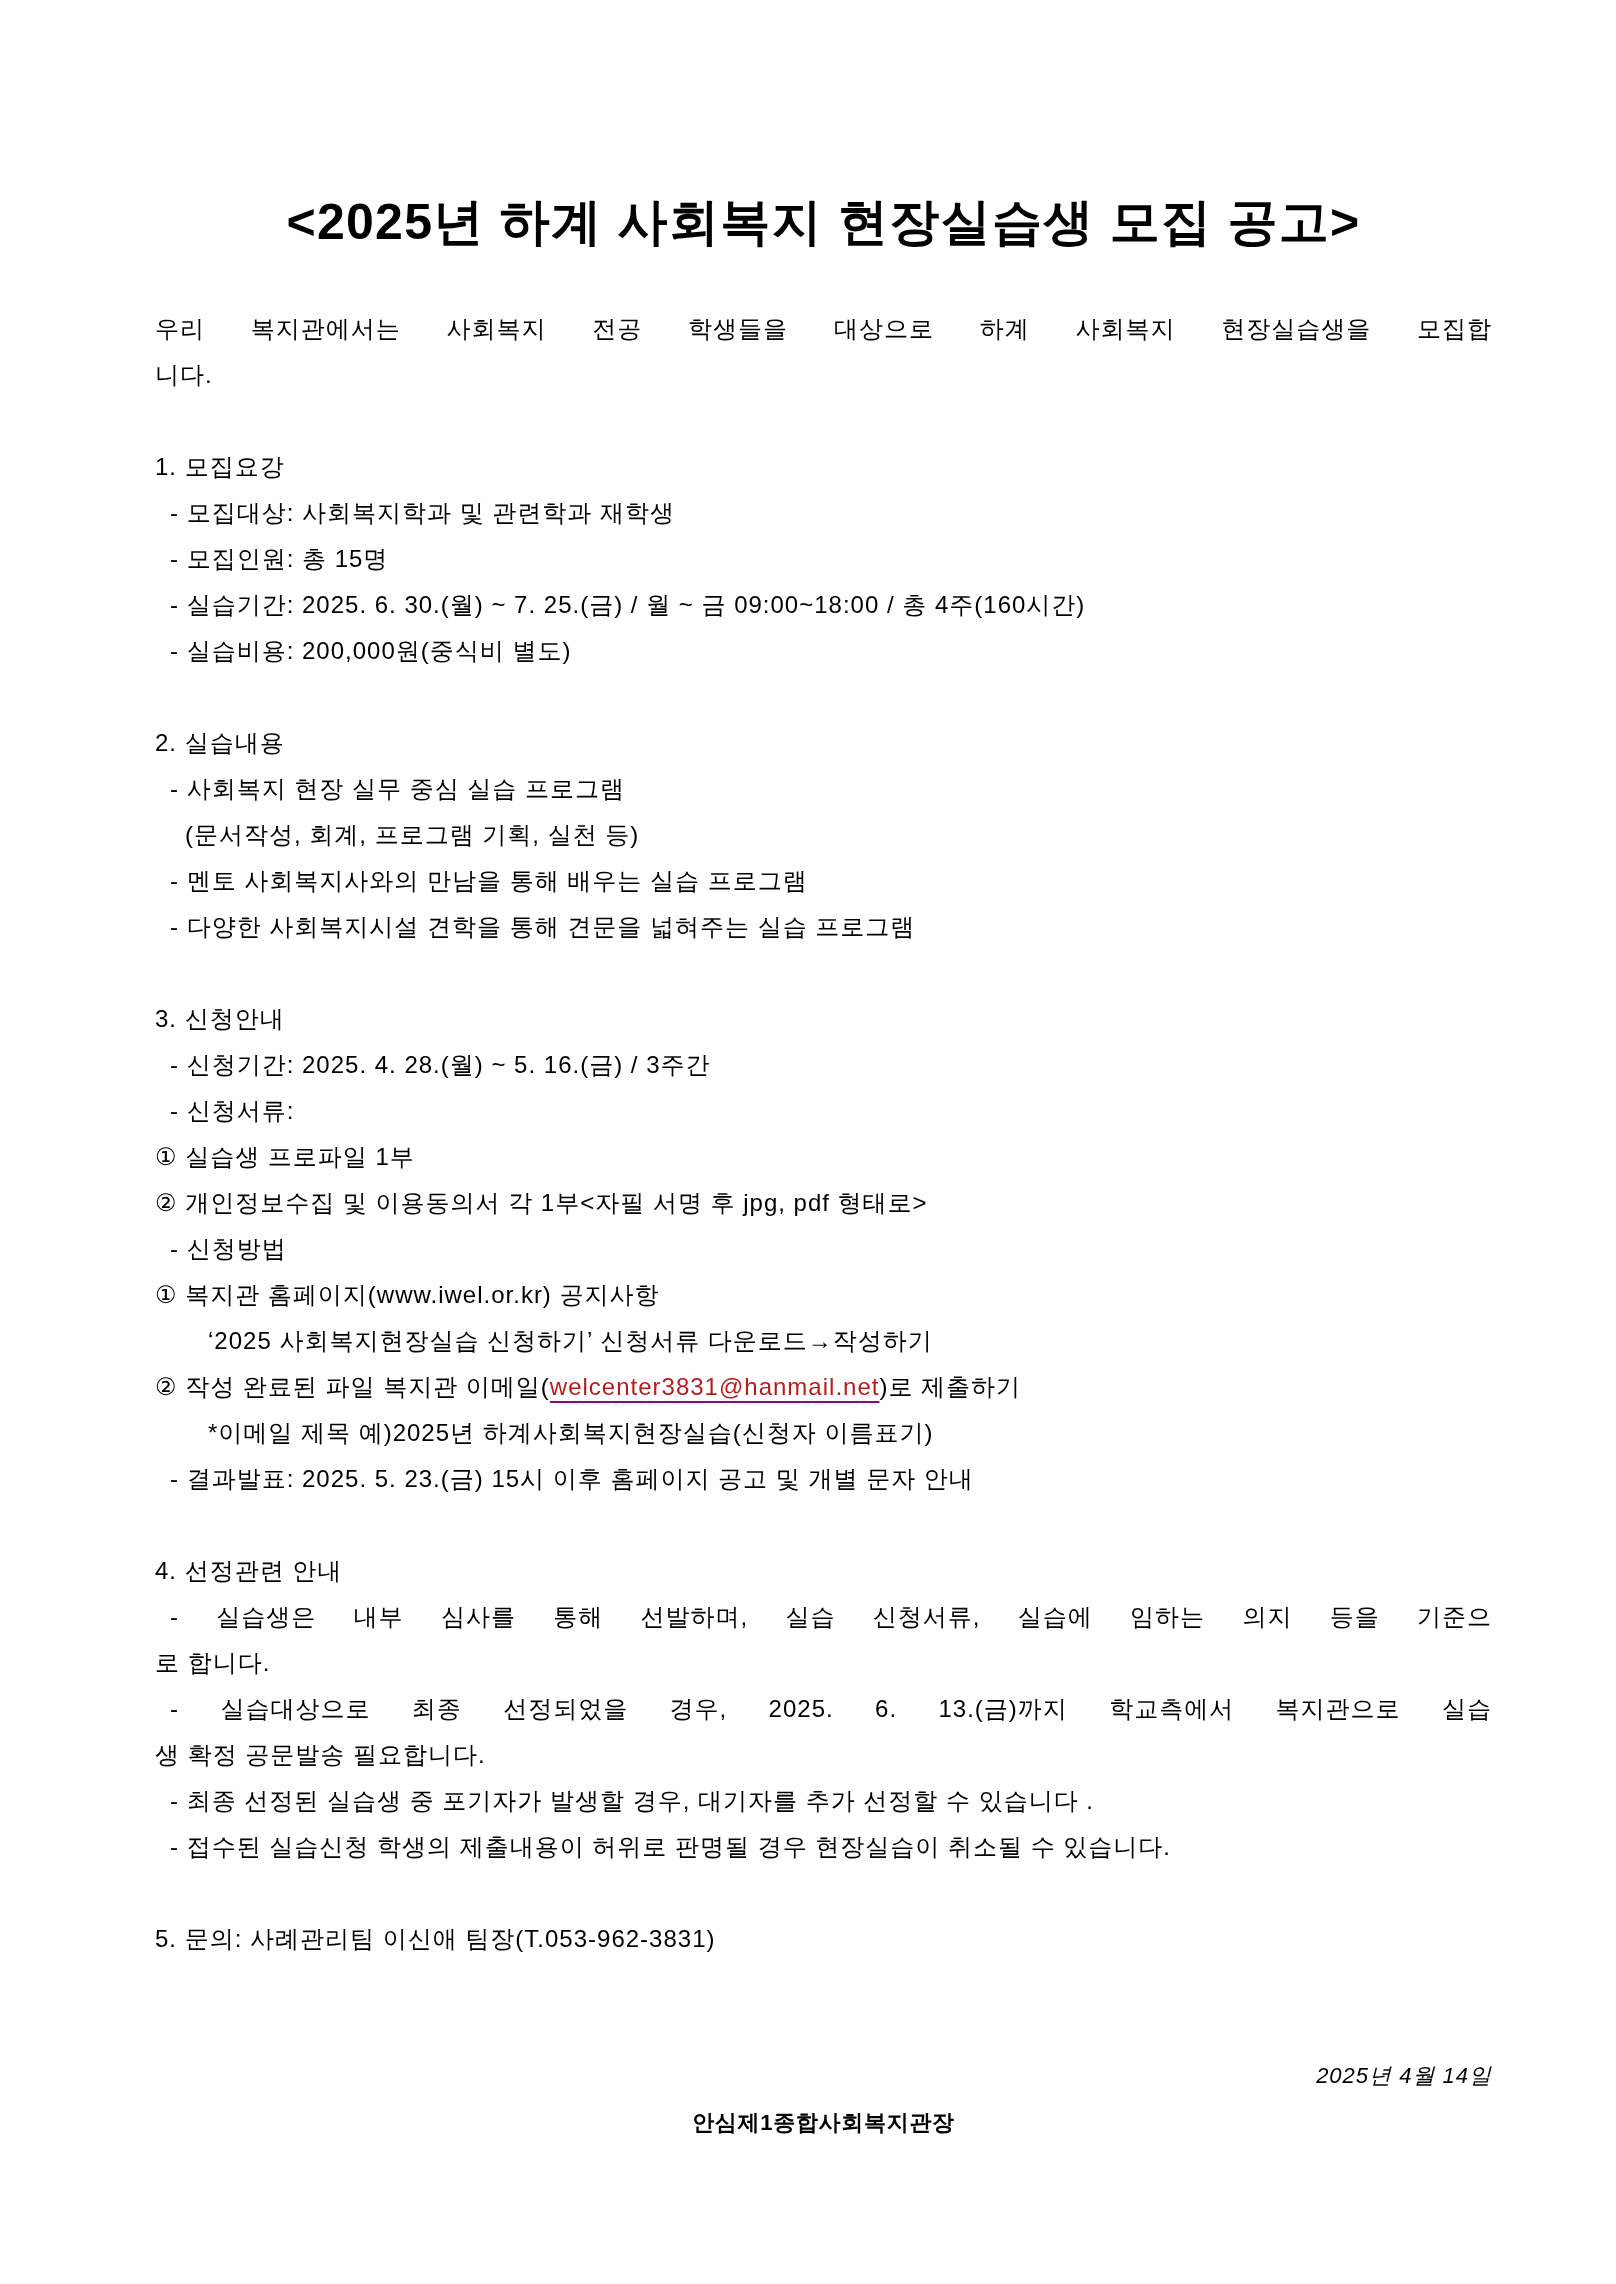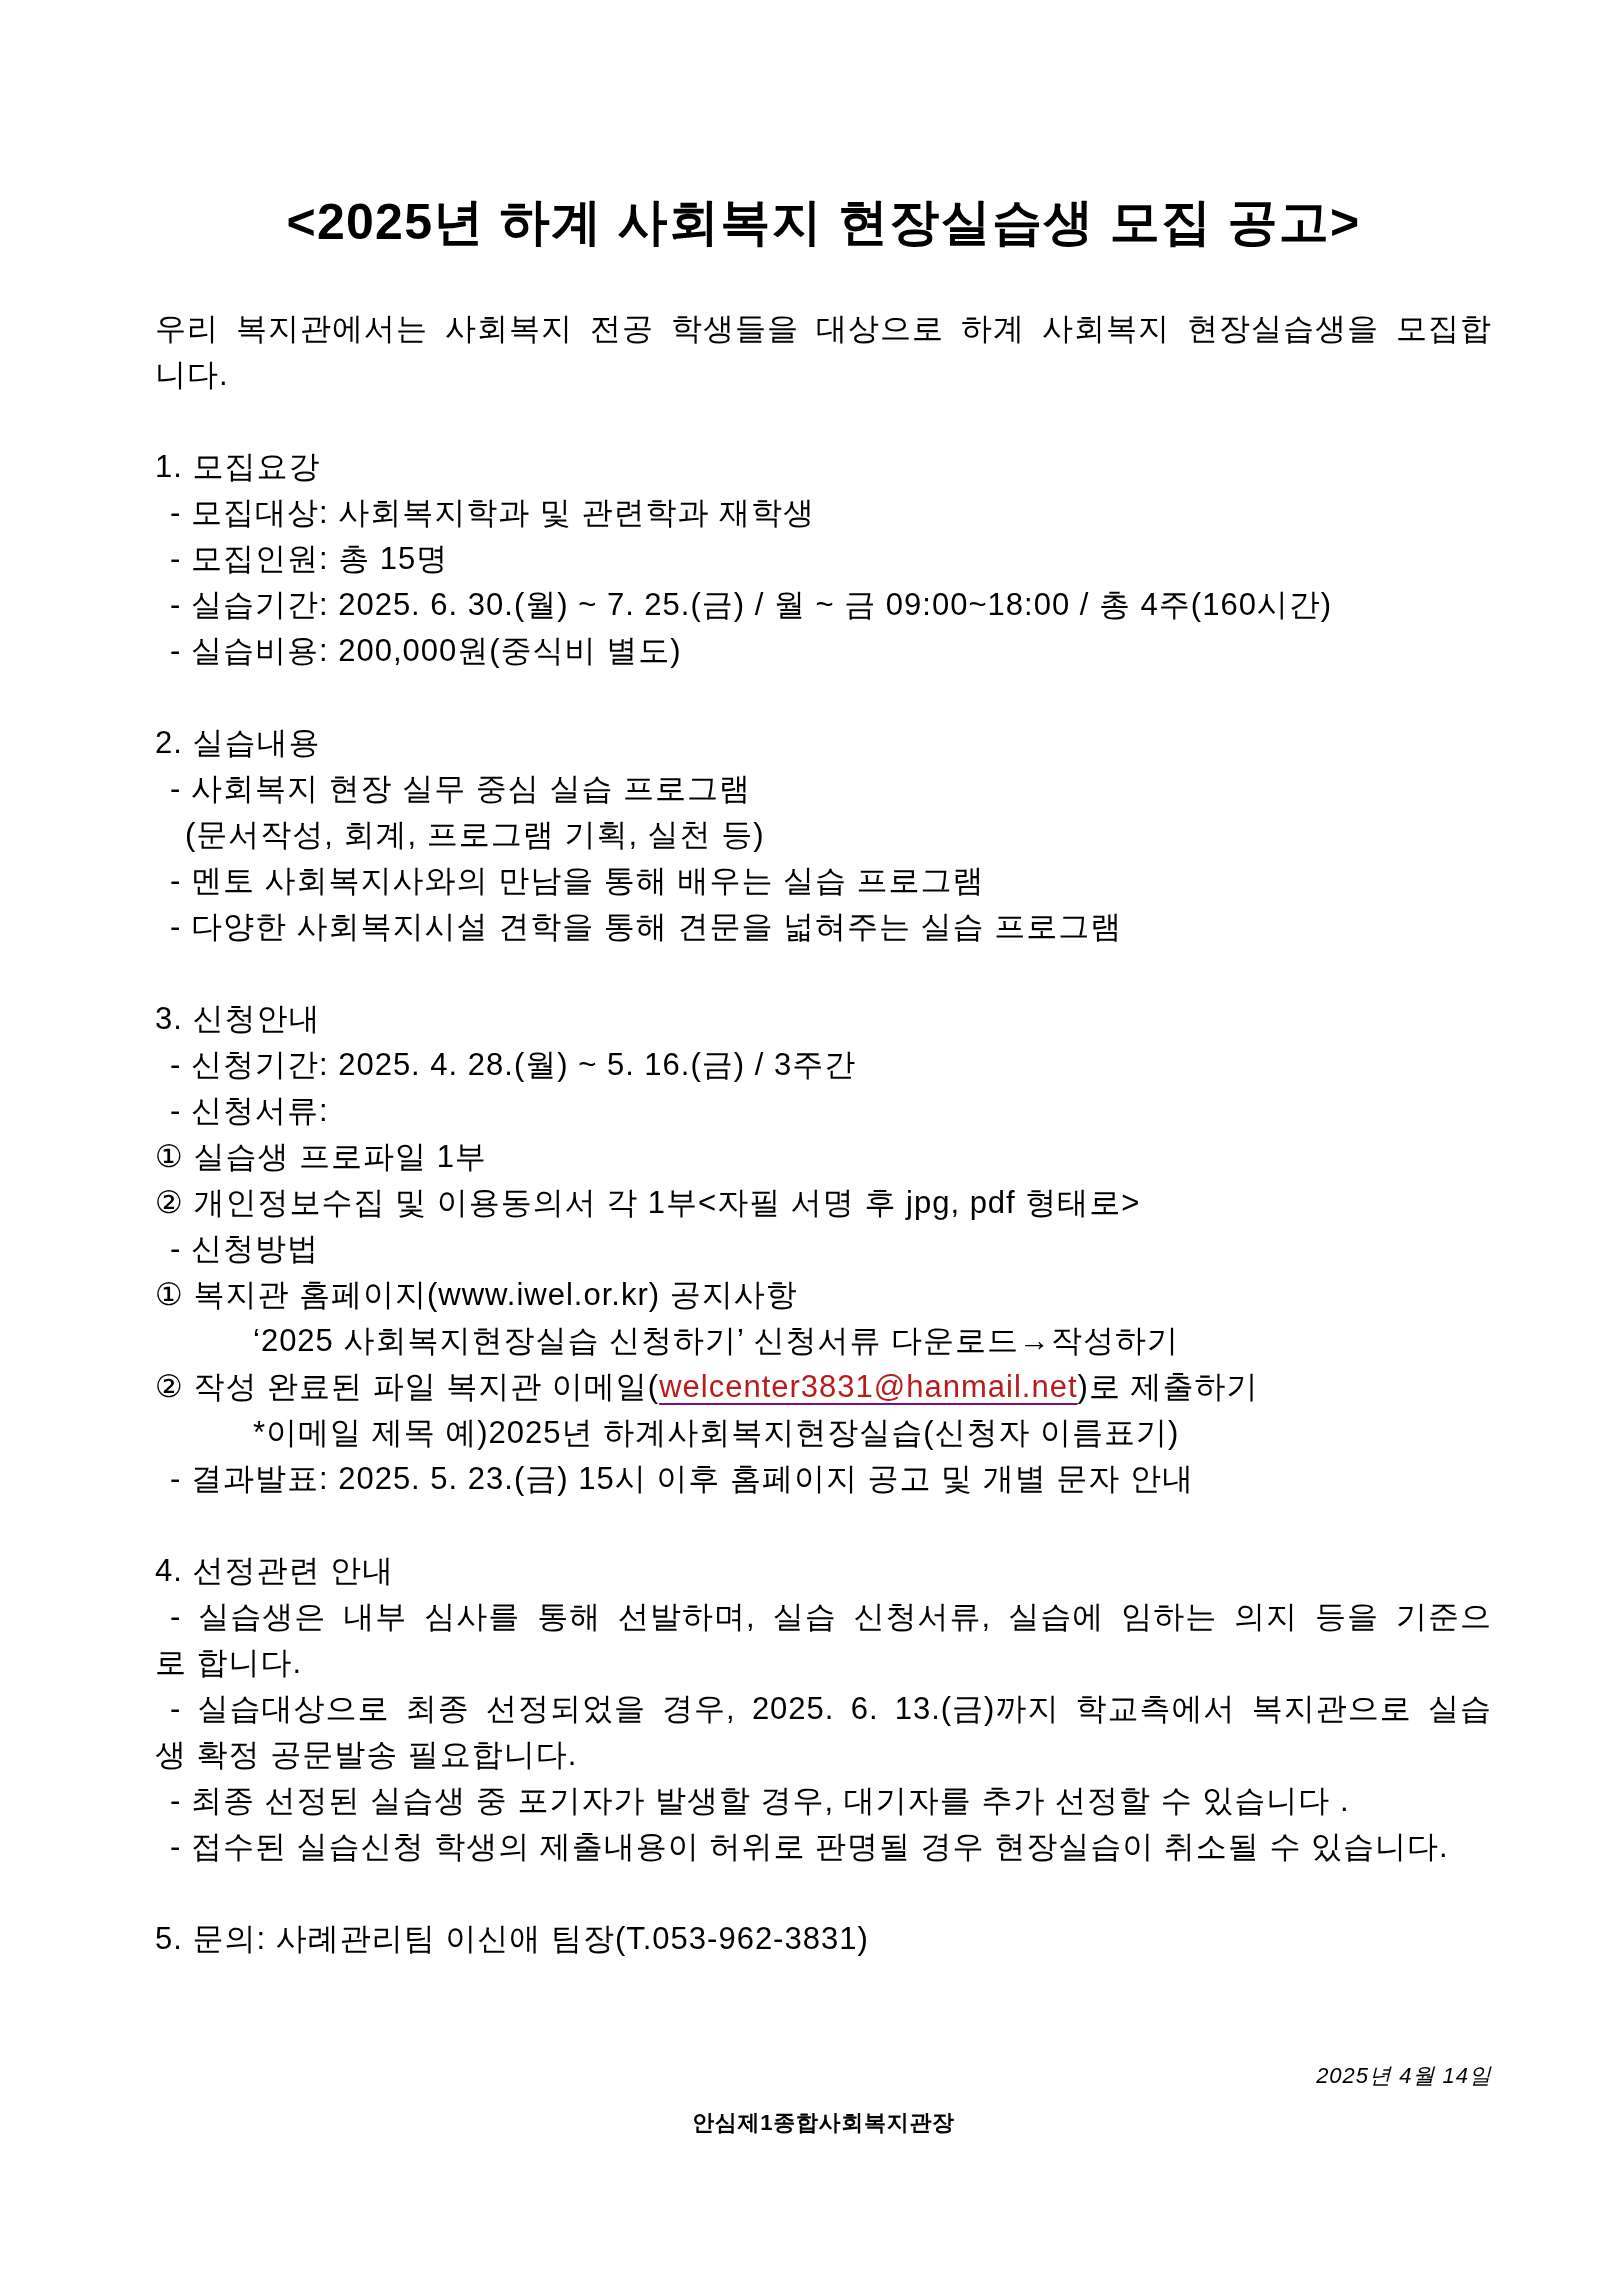--- a/index.html
+++ b/index.html
@@ -23,37 +23,37 @@
   .title {
     text-align: center;
     font-size: 50px;
     font-weight: 800;
     letter-spacing: 1.3px;
     line-height: 65px;
     margin: 0 0 51px 0;
     white-space: nowrap;
   }
   .line {
-    font-size: 31px;
+    font-size: 24px;
     line-height: 46px;
     letter-spacing: 1px;
     white-space: pre;
   }
   .line.jlast {
     white-space: normal;
     text-align: justify;
     text-align-last: justify;
     word-break: break-all;
   }
   .gap { height: 46px; }
   .fgap { height: 91px; }
   .m1  { margin-left: 15px;  }
   .m1t { margin-left: 30px;  }
   .m2  {  }
-  .m3  { margin-left: 98px; }
+  .m3  { margin-left: 53px; }
   .link {
     text-decoration: underline;
     text-decoration-thickness: 2px;
     text-underline-offset: 5.9px;
   }
   .footer-date {
     text-align: right;
     font-size: 22px;
     line-height: 46px;
     letter-spacing: 1px;

